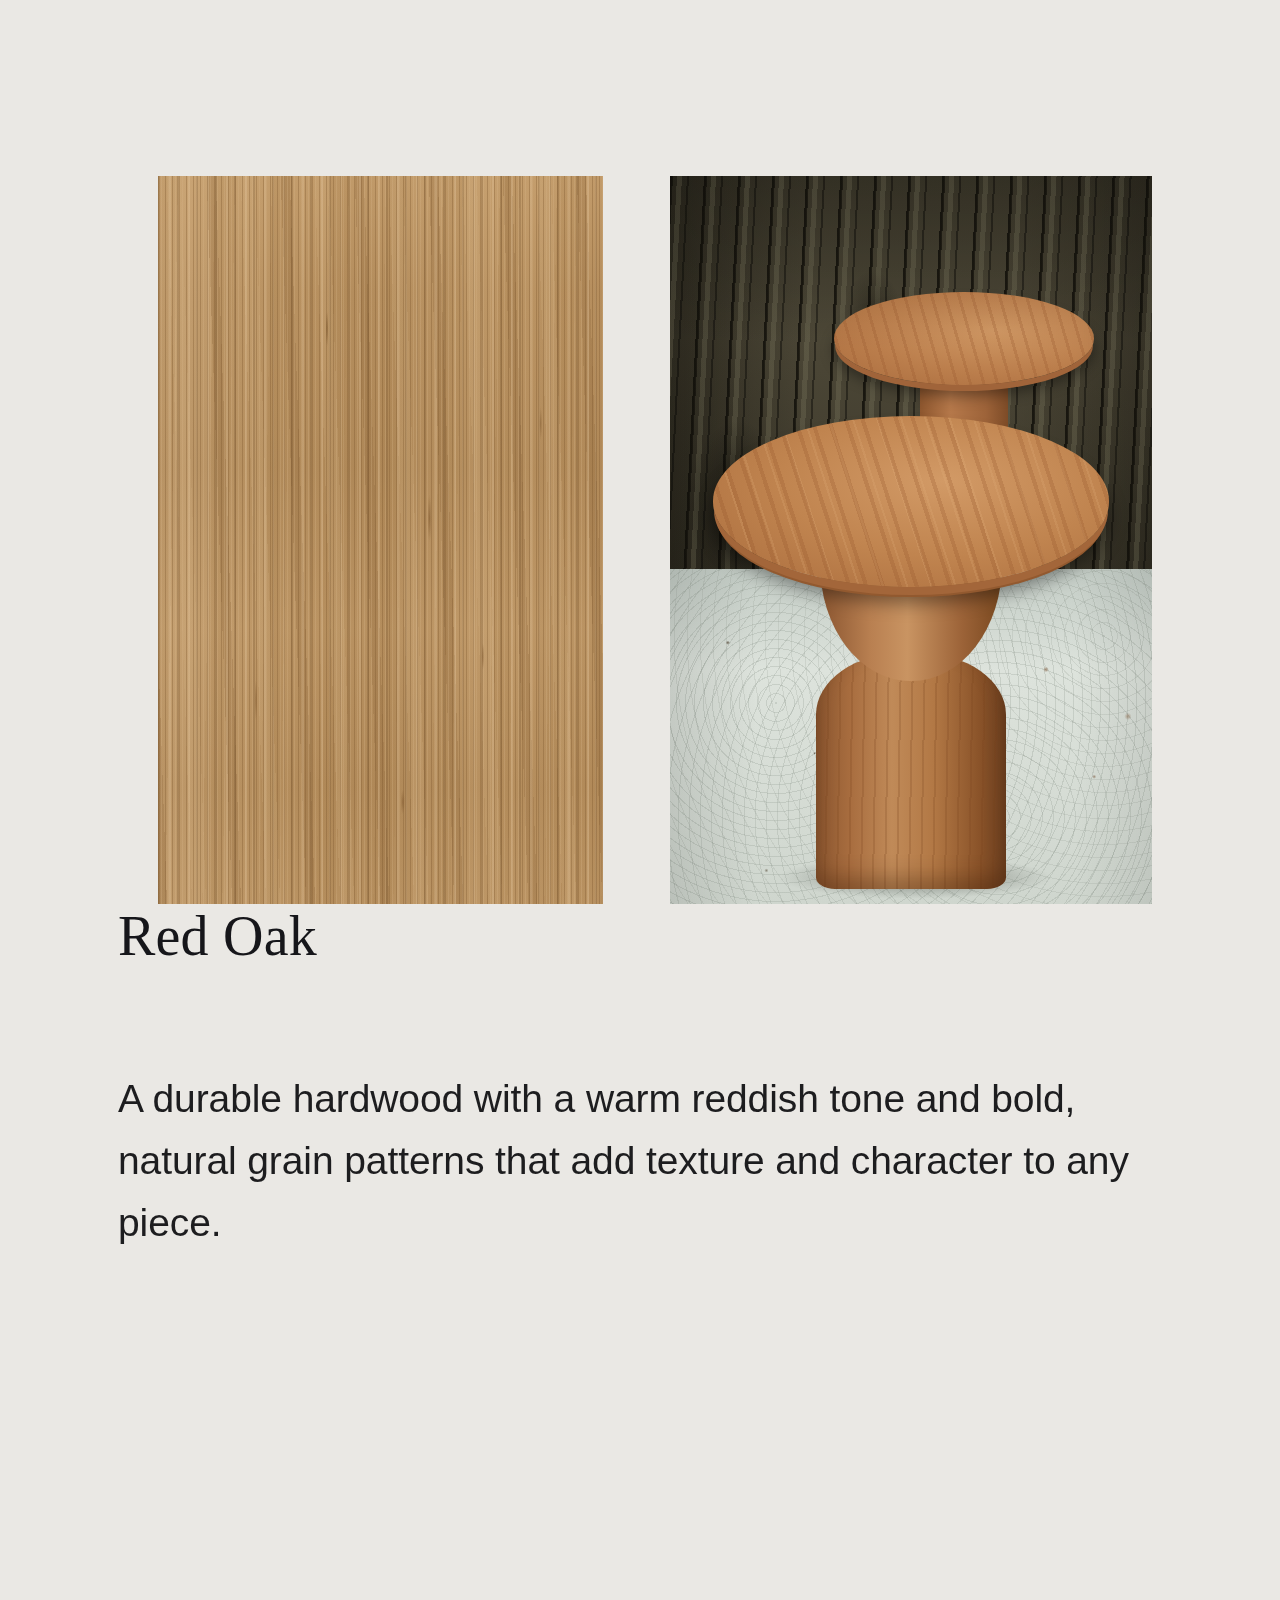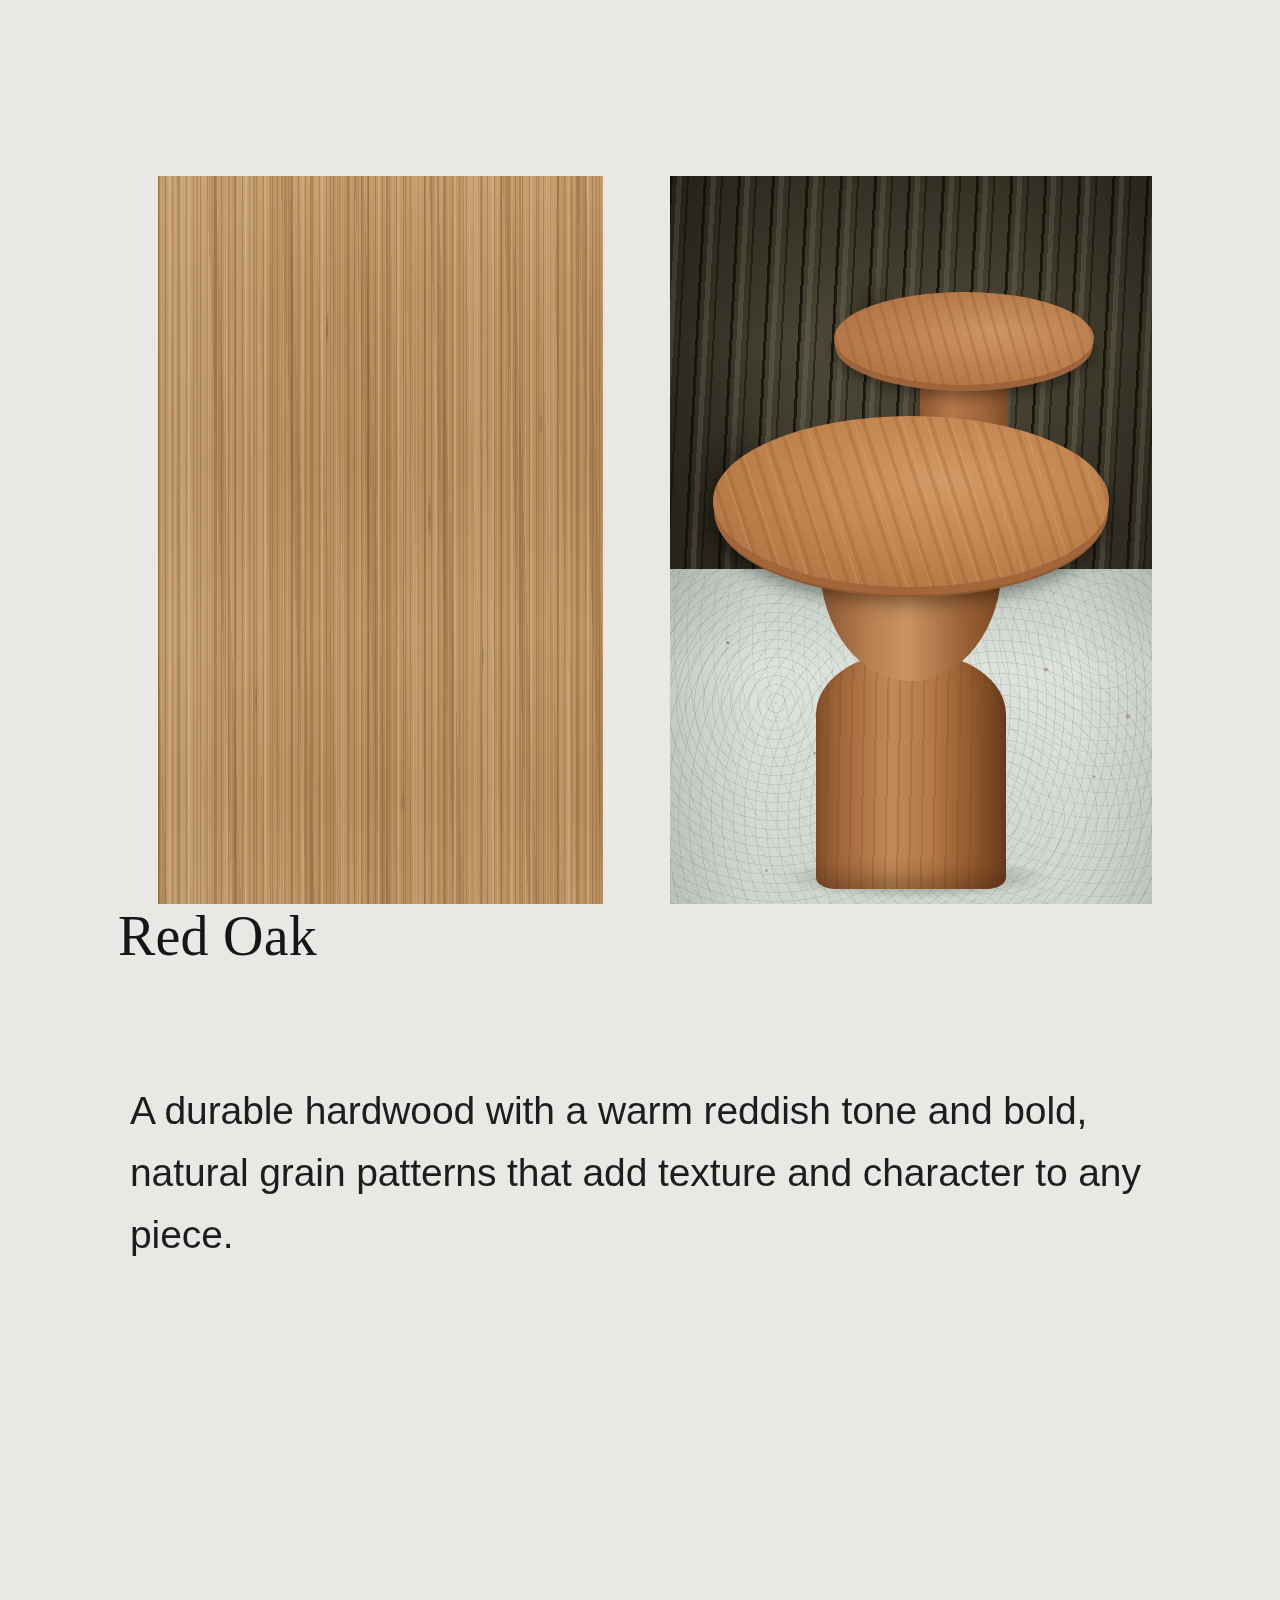--- a/index.html
+++ b/index.html
@@ -335,21 +335,21 @@
     line-height: 1.08;
     letter-spacing: 0.2px;
     color: #16161a;
   }
 
   .description {
     position: absolute;
     left: 118px;
     top: 1068px;
     width: 1045px;
-    margin: 12px;
+    margin: 0;
     font-family: "Liberation Sans", "DejaVu Sans", sans-serif;
     font-weight: 400;
     font-size: 39px;
     line-height: 62px;
     letter-spacing: -0.1px;
     color: #1d1d1f;
   }
 </style>
 </head>
 <body>

